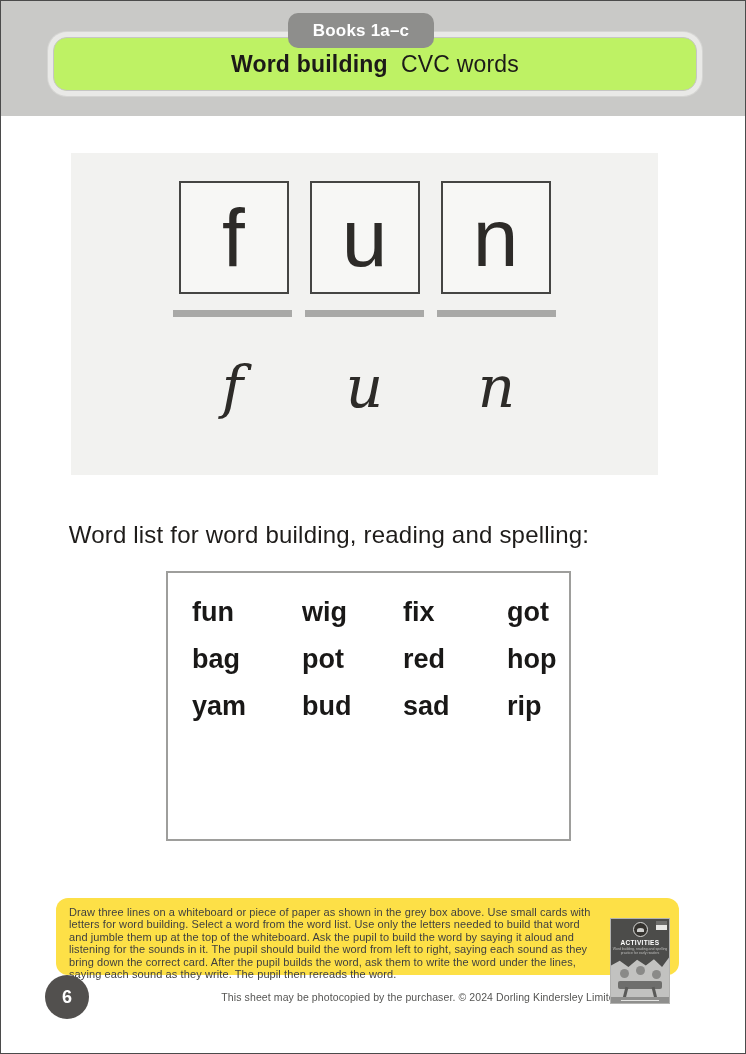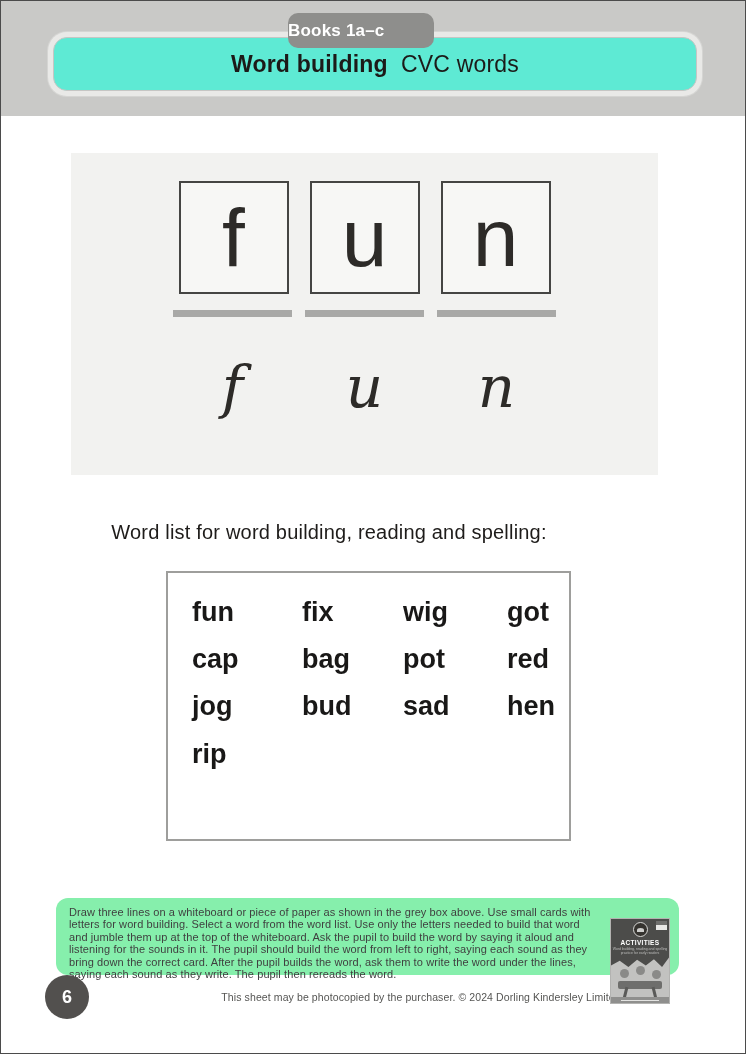--- a/index.html
+++ b/index.html
@@ -5,62 +5,62 @@
   html,body{margin:0;padding:0;background:#ffffff;}
   #page{
     position:relative;width:746px;height:1054px;background:#ffffff;
     border:1px solid #4b4b4b;box-sizing:border-box;overflow:hidden;
     font-family:"Liberation Sans",sans-serif;color:#2d2b28;
   }
   
   .top-band{position:absolute;left:0;top:0;width:746px;height:115px;background:#c9c9c7;}
   .title-box{
     position:absolute;left:52px;top:36px;width:642px;height:52px;
-    background:#5eead4;border:1px solid #c6c6c4;border-radius:14px;
+    background:#bef264;border:1px solid #c6c6c4;border-radius:14px;
     box-shadow:0 0 0 5px #e9e9e7,0 0 0 6px #d5d5d3;
     display:flex;align-items:center;justify-content:center;
   }
   .title-line{font-size:23px;letter-spacing:.2px;color:#1c1a18;white-space:pre;}
   .title-line b{font-weight:bold;}
   .badge{
     position:absolute;left:287px;top:12px;width:146px;height:35px;
-    background:#8e8e8c;border-radius:10px;display:flex;align-items:center;justify-content:flex-start;
+    background:#8e8e8c;border-radius:10px;display:flex;align-items:center;justify-content:center;
     color:#ffffff;font-weight:bold;font-size:17px;letter-spacing:.2px;z-index:3;
   }
   
   .demo-box{position:absolute;left:70px;top:152px;width:587px;height:322px;background:#f2f2f0;}
   .cards-row{position:absolute;left:0;top:28px;width:587px;display:flex;justify-content:center;gap:21px;}
   .letter-card{
     width:110px;height:113px;background:#f7f7f5;border:2px solid #454543;
     box-sizing:border-box;display:flex;align-items:center;justify-content:center;
   }
   .letter-card span{font-size:82px;line-height:1;color:#2d2b28;}
   .bars-row{position:absolute;left:0;top:157px;width:587px;display:flex;justify-content:center;gap:13px;}
   .letter-bar{width:119px;height:7px;background:#a9a9a7;}
   .written-row{position:absolute;left:0;top:188px;width:587px;display:flex;justify-content:center;align-items:baseline;}
   .written-cell{width:132px;text-align:center;}
   .written-cell span{
     font-family:"DejaVu Serif",serif;font-style:italic;font-size:58px;line-height:1.6;color:#2d2b28;
   }
   
   .wordlist-heading{
     position:absolute;left:0;top:520px;width:656px;text-align:center;
-    font-size:20px;color:#1e1c1a;letter-spacing:.2px;
+    font-size:24px;color:#1e1c1a;letter-spacing:.2px;
   }
   .wordlist-box{
     position:absolute;left:165px;top:570px;width:405px;height:270px;
     background:#ffffff;border:2px solid #9e9e9c;box-sizing:border-box;
     display:grid;grid-template-columns:110px 101px 104px auto;grid-template-rows:repeat(5,1fr);
     padding:16px 20px 14px 24px;
   }
   .word-cell{font-weight:bold;font-size:27px;display:flex;align-items:center;color:#191817;}
   
   .instructions-box{
     position:absolute;left:55px;top:897px;width:623px;height:77px;
-    background:#86efac;border-radius:12px;box-sizing:border-box;
+    background:#fde047;border-radius:12px;box-sizing:border-box;
     padding:8px 84px 8px 13px;
   }
   .instructions-text{font-size:11px;line-height:12.4px;color:#3f3f3f;letter-spacing:.1px;}
   
   .book-cover{
     position:absolute;left:610px;top:918px;width:58px;height:84px;
     background:#c2c2c0;box-shadow:0 0 0 1px #b3b3b1;z-index:2;overflow:hidden;
   }
   .bc-top{
     position:absolute;left:0;top:0;width:58px;height:48px;background:#4c4c4a;
@@ -126,31 +126,30 @@
     <div class="written-row">
       <div class="written-cell"><span>f</span></div>
       <div class="written-cell"><span>u</span></div>
       <div class="written-cell"><span>n</span></div>
     </div>
   </div>
 
   <div class="wordlist-heading">Word list for word building, reading and spelling:</div>
   <div class="wordlist-box">
     <div class="word-cell">fun</div>
+    <div class="word-cell">wig</div>
     <div class="word-cell">fix</div>
-    <div class="word-cell">wig</div>
     <div class="word-cell">got</div>
-    <div class="word-cell">cap</div>
     <div class="word-cell">bag</div>
     <div class="word-cell">pot</div>
     <div class="word-cell">red</div>
-    <div class="word-cell">jog</div>
+    <div class="word-cell">hop</div>
+    <div class="word-cell">yam</div>
     <div class="word-cell">bud</div>
     <div class="word-cell">sad</div>
-    <div class="word-cell">hen</div>
     <div class="word-cell">rip</div>
   </div>
 
   <div class="instructions-box">
     <div class="instructions-text">Draw three lines on a whiteboard or piece of paper as shown in the grey box above. Use small cards with letters for word building. Select a word from the word list. Use only the letters needed to build that word and jumble them up at the top of the whiteboard. Ask the pupil to build the word by saying it aloud and listening for the sounds in it. The pupil should build the word from left to right, saying each sound as they bring down the correct card. After the pupil builds the word, ask them to write the word under the lines, saying each sound as they write. The pupil then rereads the word.</div>
   </div>
 
   <div class="book-cover">
     <div class="bc-top"></div>
     <div class="bc-logo"></div>

